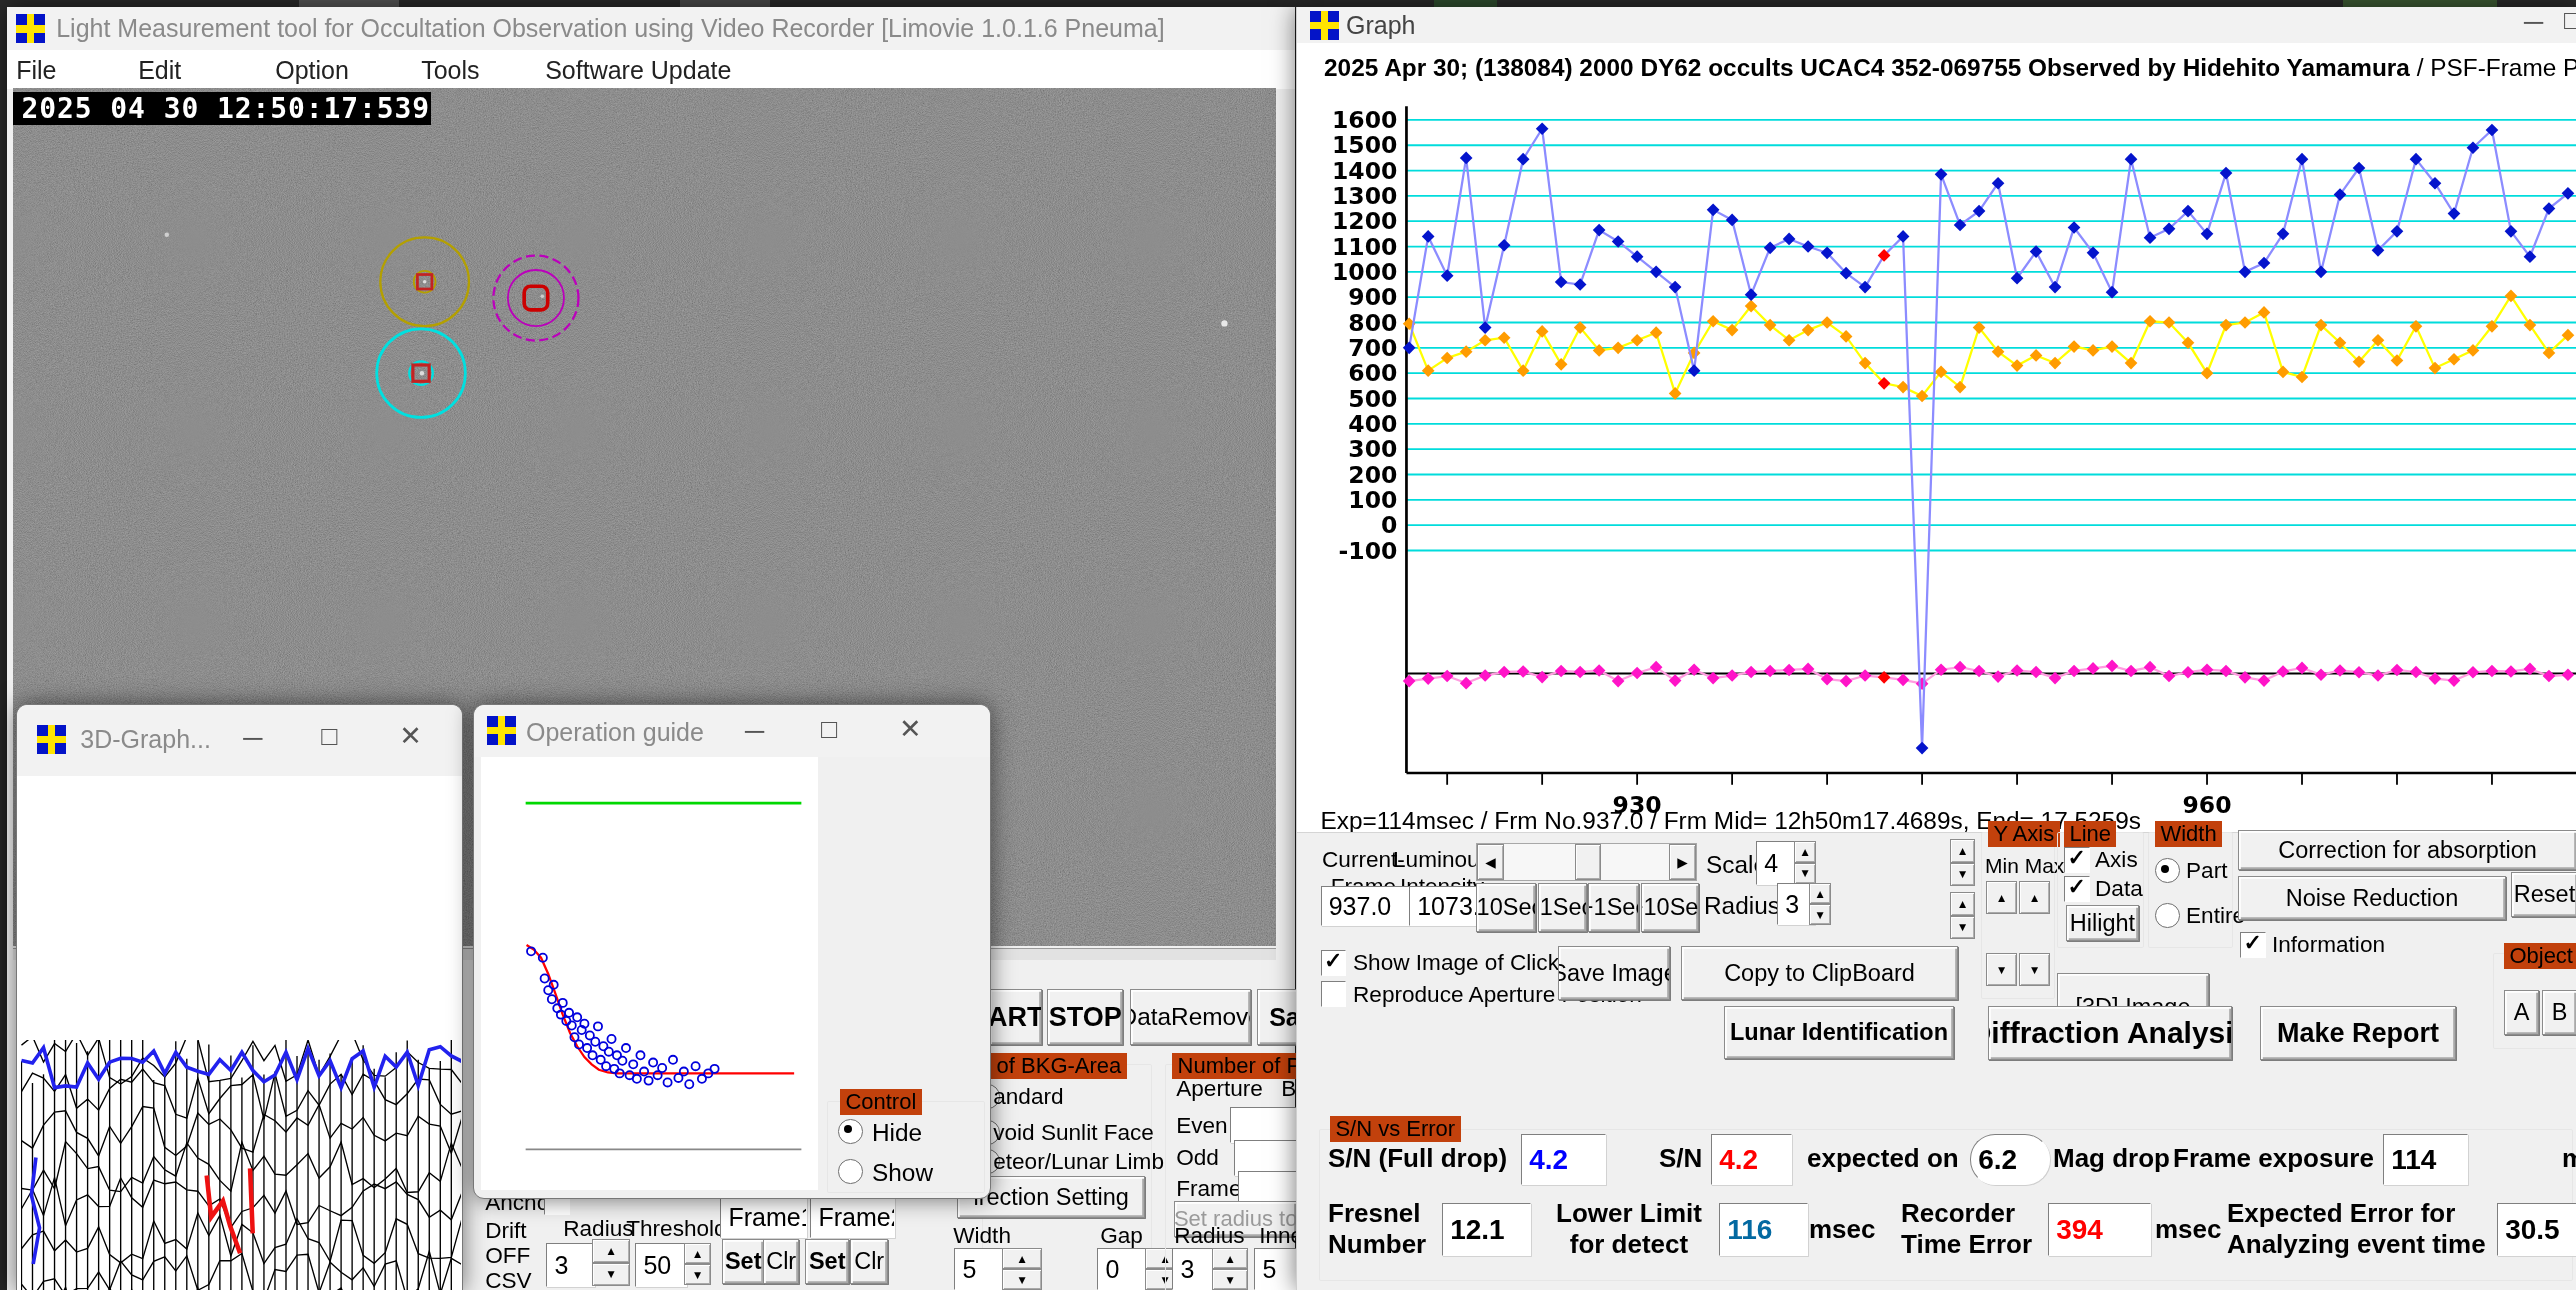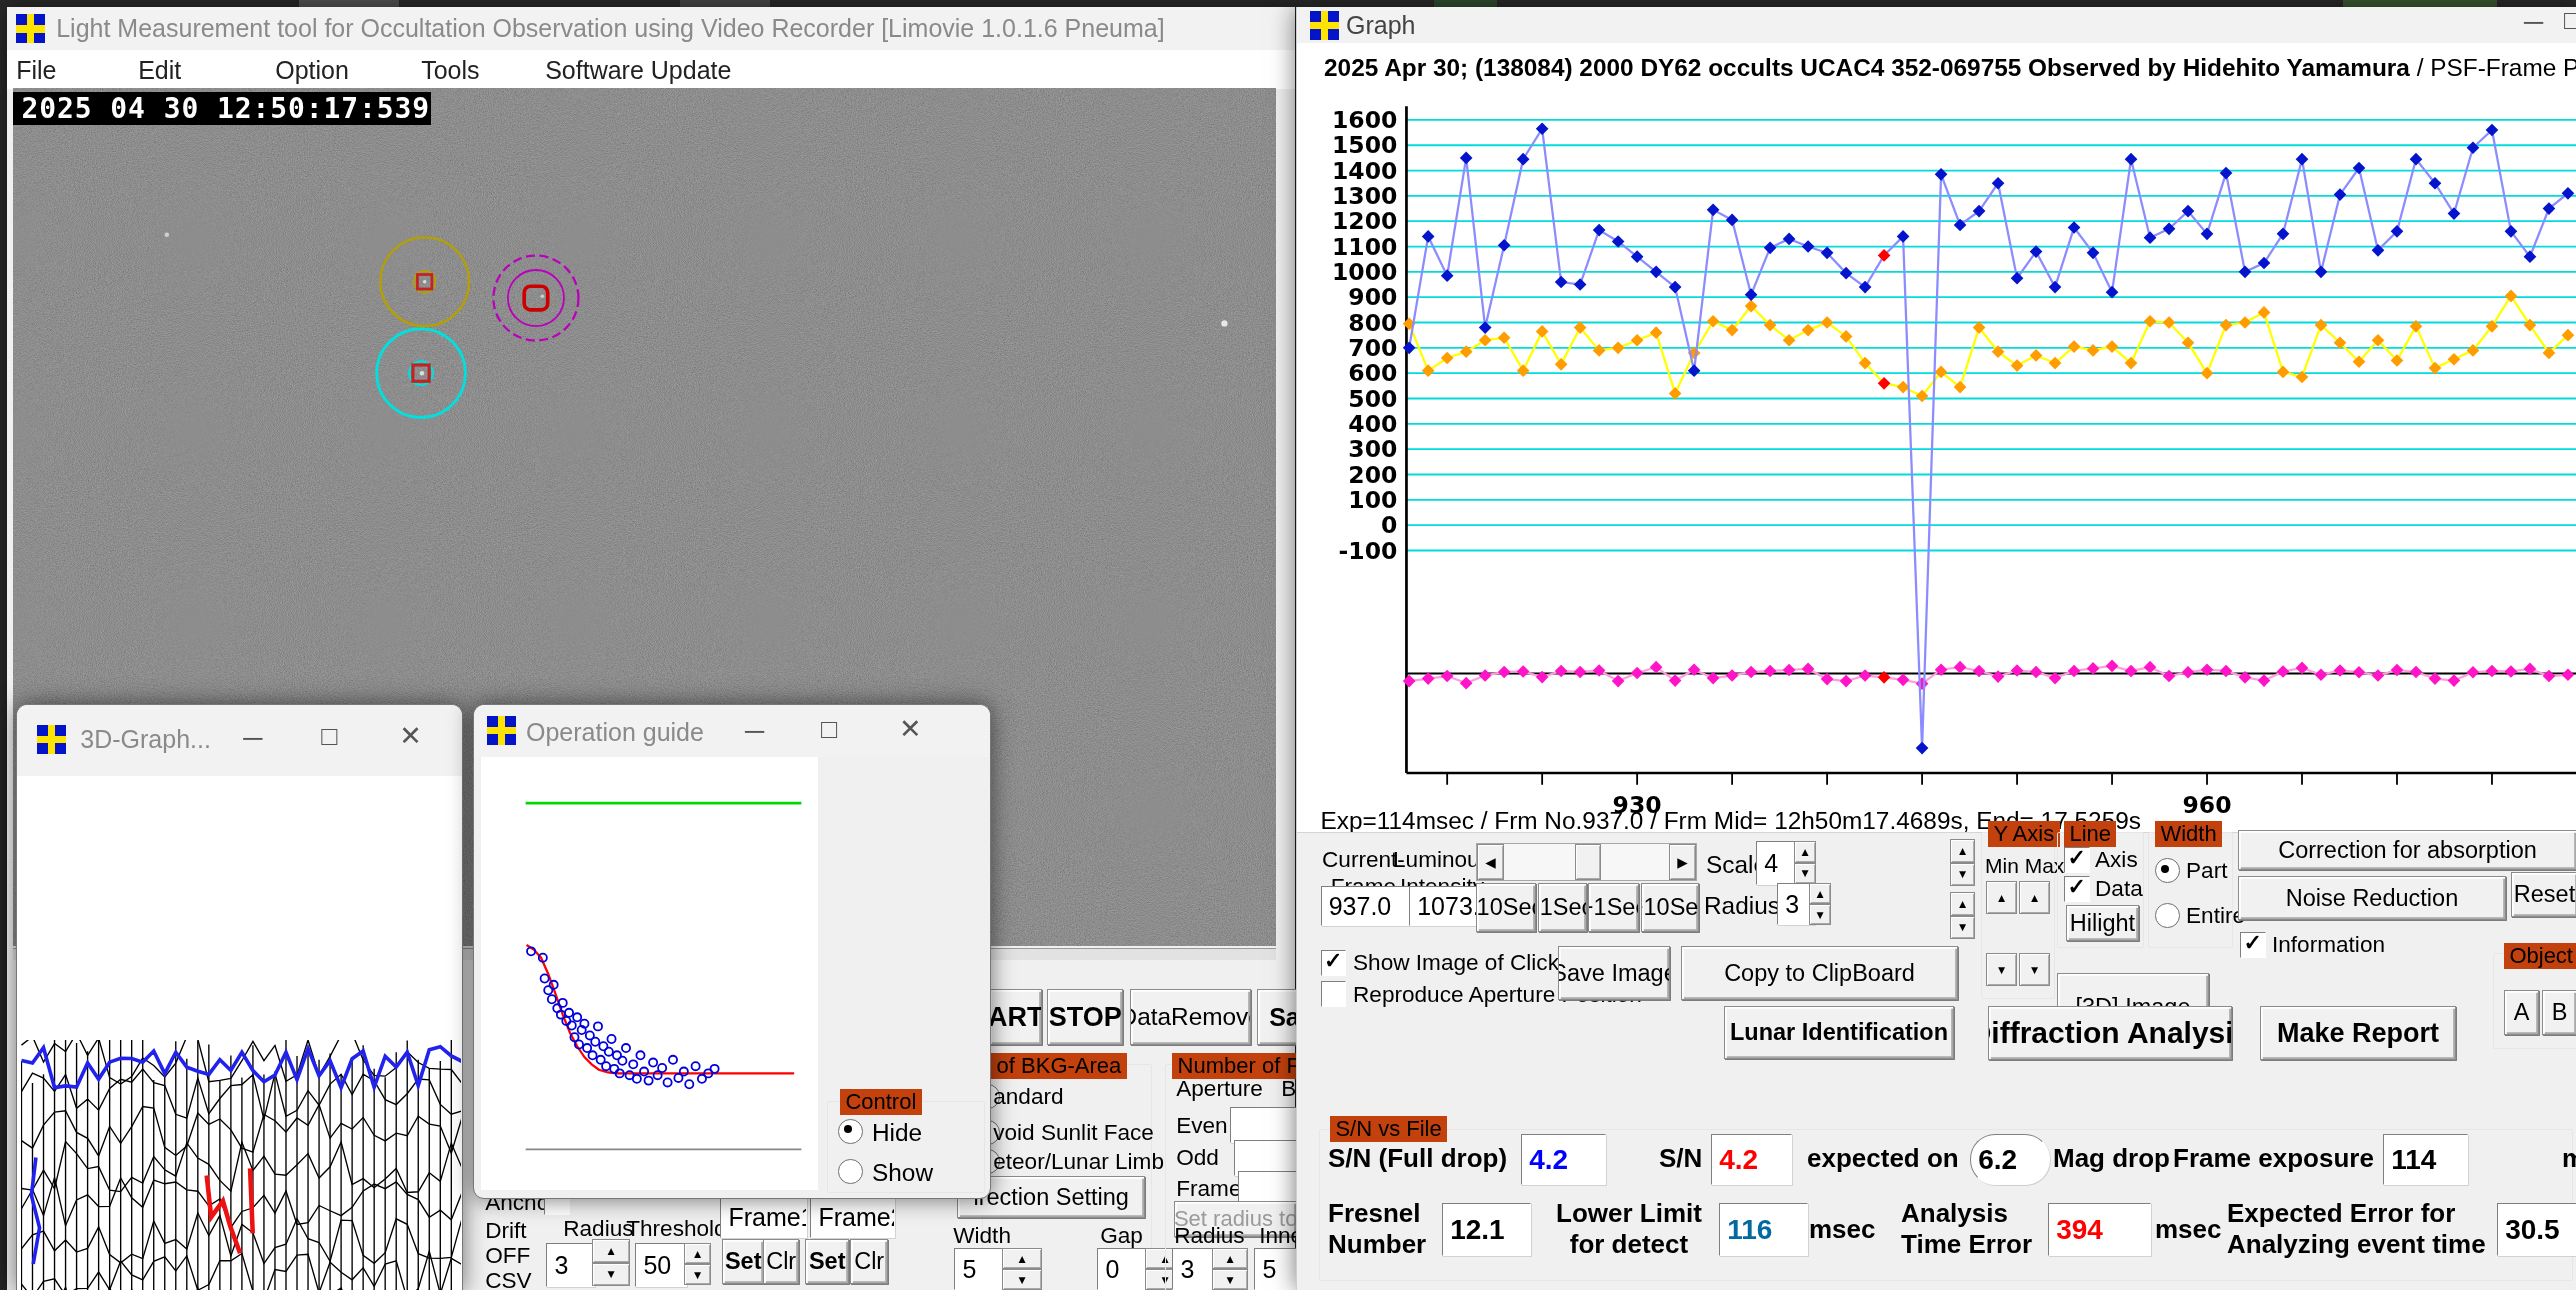--- a/index.html
+++ b/index.html
@@ -649,21 +649,21 @@
   <div class="gbox" style="left:1196px;top:946px;width:83px;height:94px;"></div>
   <div class="leg" style="left:1207px;top:936px;">Object</div>
   <div class="btn" style="left:1207px;top:983px;width:33px;height:43px;">A</div>
   <div class="btn" style="left:1245px;top:983px;width:33px;height:43px;">B</div>
 
   <div class="btn b" style="left:427px;top:999px;width:228px;height:51px;">Lunar Identification</div>
   <div class="btn b" style="left:691px;top:999px;width:242px;height:52px;font-size:30px;">Diffraction Analysis</div>
   <div class="btn b" style="left:963px;top:999px;width:194px;height:52px;font-size:27px;">Make Report</div>
 
   <div class="gbox" style="left:22px;top:1122px;width:1252px;height:150px;"></div>
-  <div class="leg" style="left:33px;top:1109px;">S/N vs File</div>
+  <div class="leg" style="left:33px;top:1109px;">S/N vs Error</div>
   <span class="lbl" style="left:31px;top:1136px;font-weight:bold;font-size:26px;">S/N (Full drop)</span>
   <div class="edit" style="left:224px;top:1127px;width:76px;height:49px;color:#0000ff;font-weight:bold;font-size:28px;">4.2</div>
   <span class="lbl" style="left:362px;top:1136px;font-weight:bold;font-size:26px;">S/N</span>
   <div class="edit" style="left:414px;top:1127px;width:72px;height:49px;color:#ff0000;font-weight:bold;font-size:28px;">4.2</div>
   <span class="lbl" style="left:510px;top:1136px;font-weight:bold;font-size:26px;">expected on</span>
   <div class="edit" style="left:673px;top:1127px;width:71px;height:49px;font-weight:bold;font-size:28px;border-radius:25px;">6.2</div>
   <span class="lbl" style="left:756px;top:1136px;font-weight:bold;font-size:26px;">Mag drop</span>
   <span class="lbl" style="left:876px;top:1136px;font-weight:bold;font-size:26px;">Frame exposure</span>
   <div class="edit" style="left:1086px;top:1127px;width:76px;height:49px;font-weight:bold;font-size:28px;">114</div>
   <span class="lbl" style="left:1265px;top:1136px;font-weight:bold;font-size:26px;">msec</span>
@@ -672,21 +672,21 @@
       <div>Number</div>
   </div>
   <div class="edit" style="left:145px;top:1196px;width:80px;height:51px;font-weight:bold;font-size:28px;">12.1</div>
   <div class="lbl" style="left:259px;top:1191px;font-weight:bold;font-size:26px;line-height:31px;text-align:center;">
     <div>Lower Limit</div>
       <div>for detect</div>
   </div>
   <div class="edit" style="left:422px;top:1196px;width:80px;height:51px;color:#0369a1;font-weight:bold;font-size:28px;">116</div>
   <span class="lbl" style="left:512px;top:1207px;font-weight:bold;font-size:26px;">msec</span>
   <div class="lbl" style="left:604px;top:1191px;font-weight:bold;font-size:26px;line-height:31px;">
-    <div>Analysis</div>
+    <div>Recorder</div>
       <div>Time Error</div>
   </div>
   <div class="edit" style="left:751px;top:1196px;width:94px;height:51px;color:#ff0000;font-weight:bold;font-size:28px;">394</div>
   <span class="lbl" style="left:858px;top:1207px;font-weight:bold;font-size:26px;">msec</span>
   <div class="lbl" style="left:930px;top:1191px;font-weight:bold;font-size:26px;line-height:31px;">
     <div>Expected Error for</div>
       <div>Analyzing event time</div>
   </div>
   <div class="edit" style="left:1200px;top:1196px;width:78px;height:51px;font-weight:bold;font-size:28px;">30.5</div>
 

